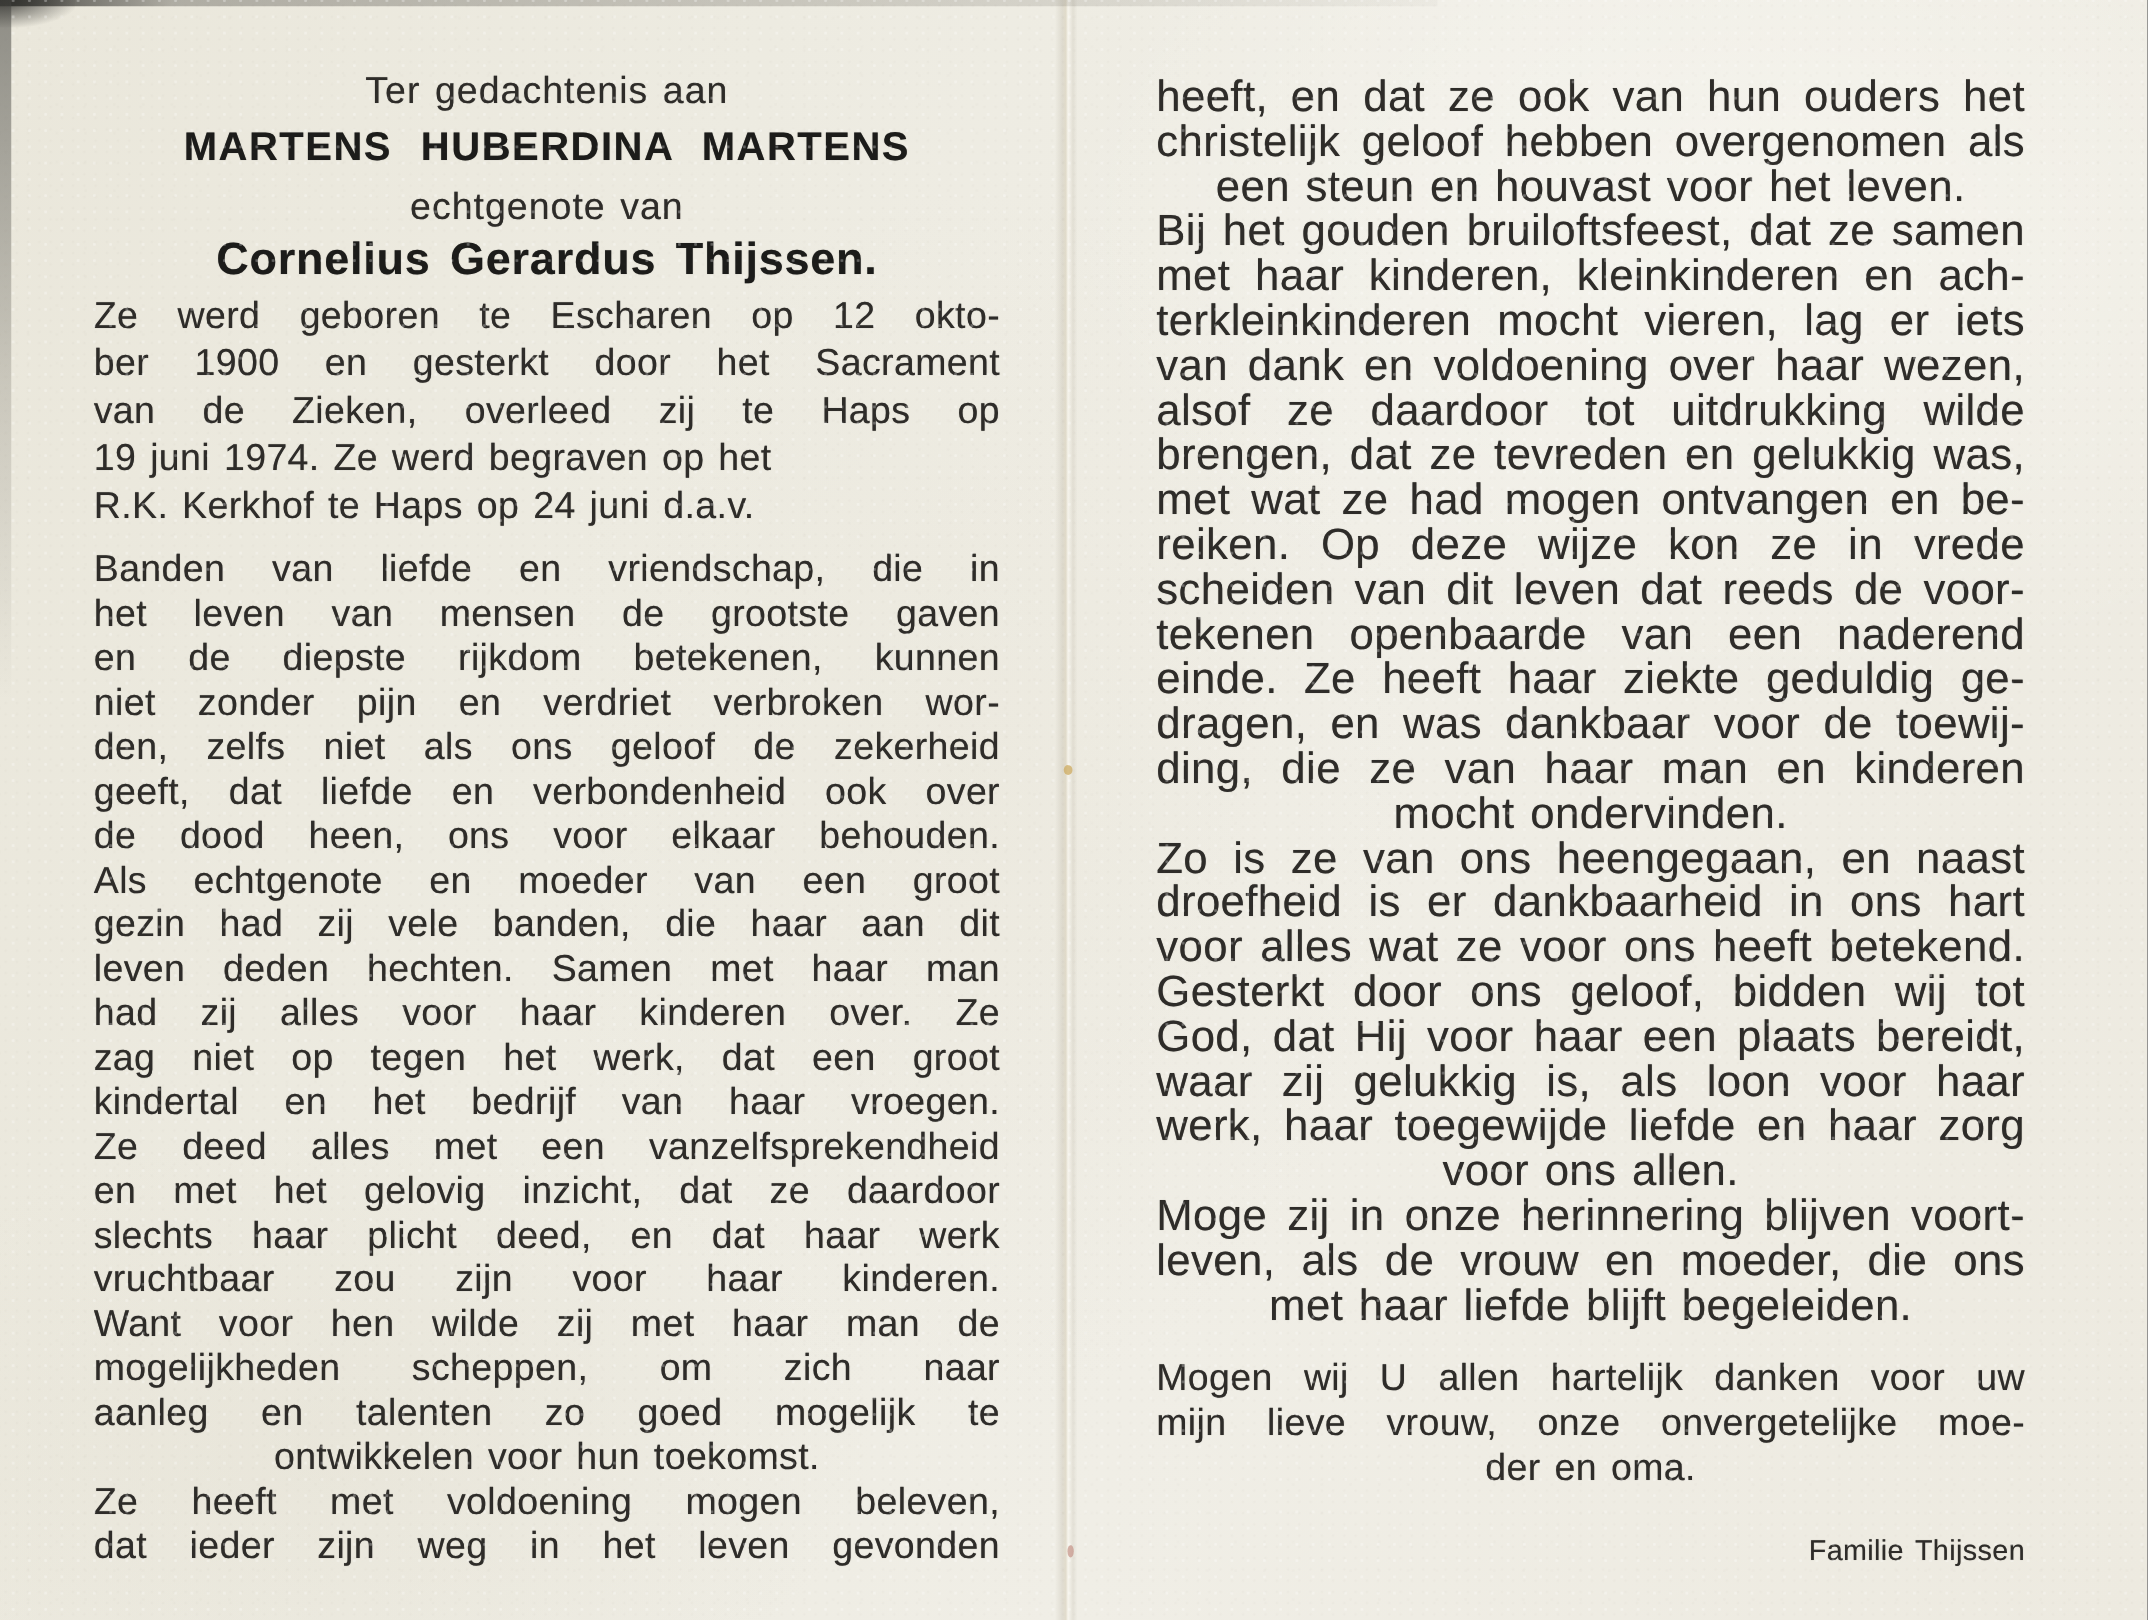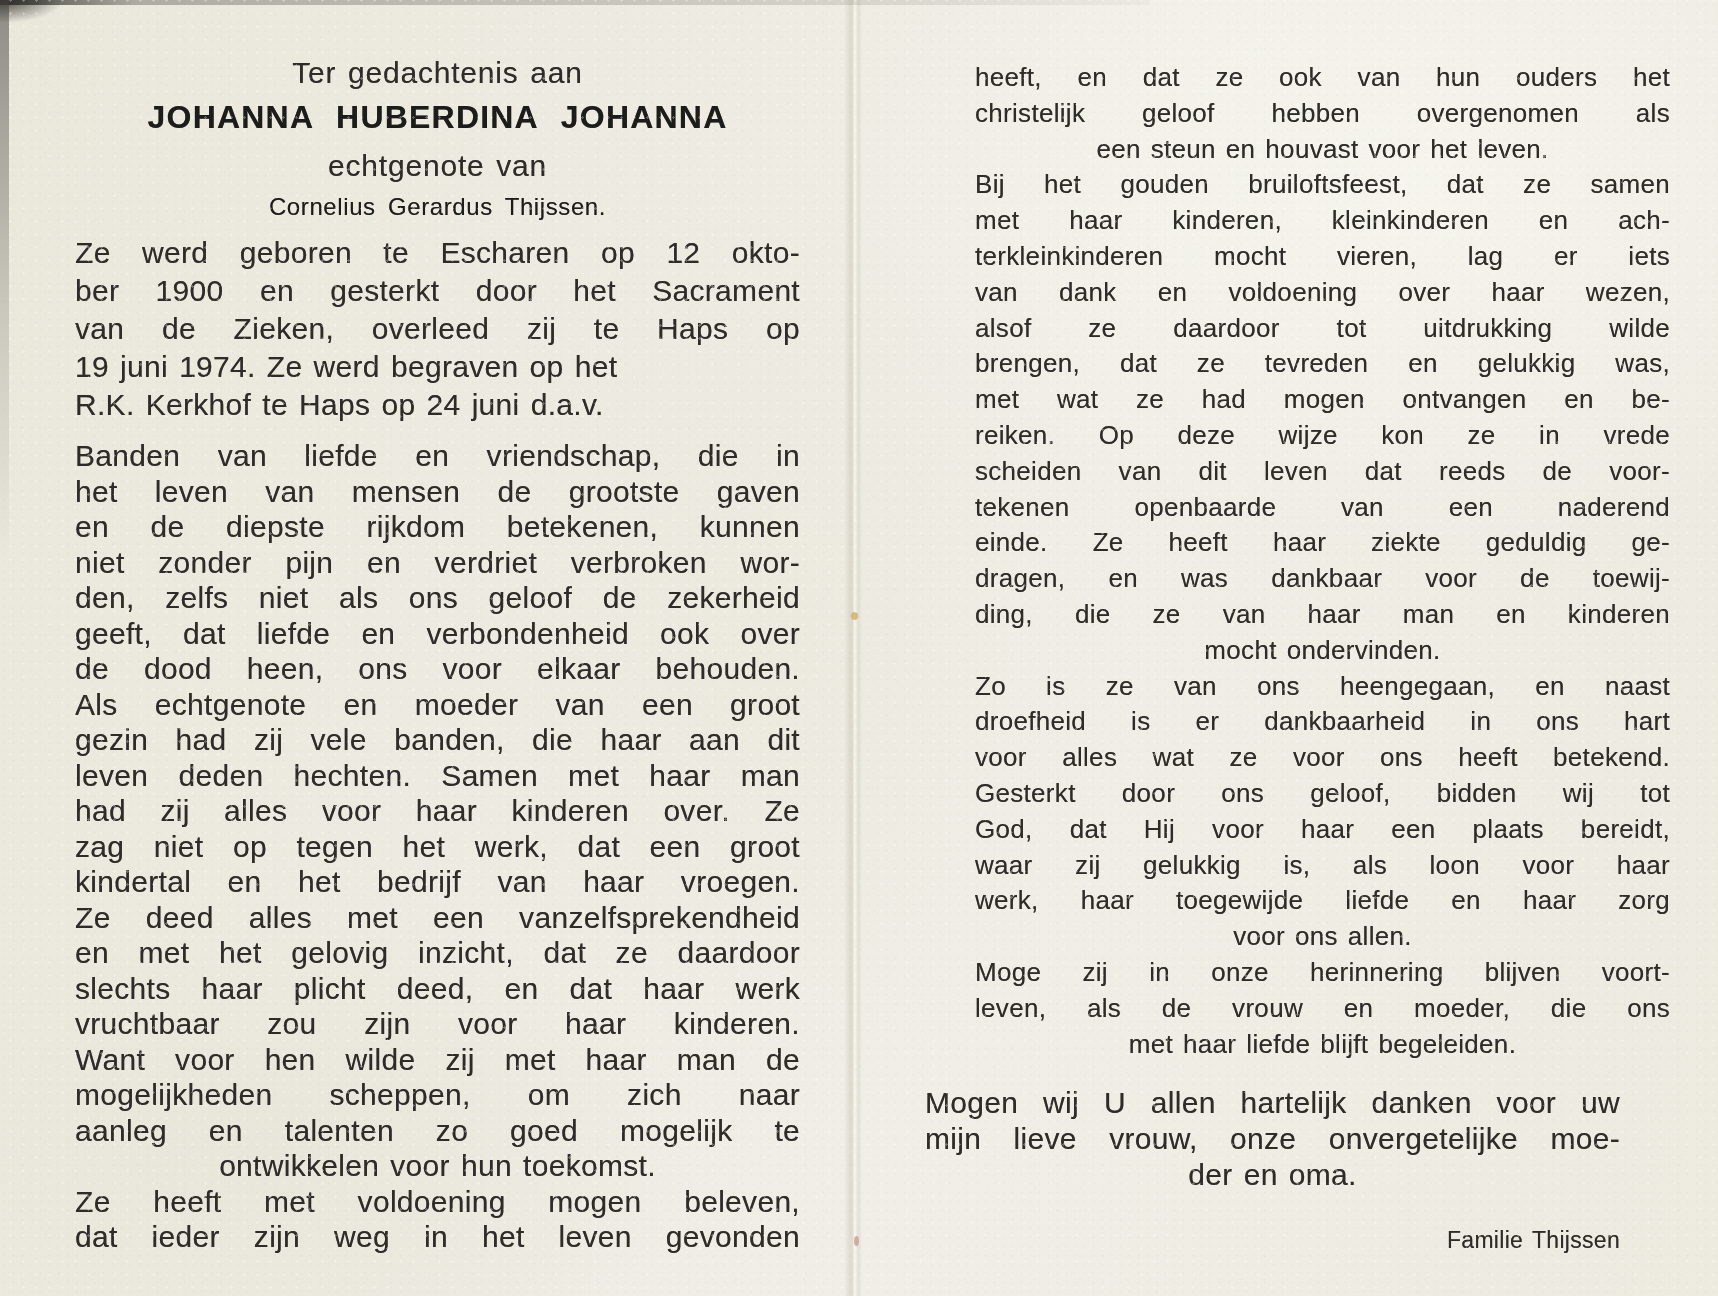--- a/index.html
+++ b/index.html
@@ -51,45 +51,45 @@
     border-radius: 50%; background: #c49387; opacity: .7; }
 
   
   .txt { letter-spacing: 0.3px; word-spacing: 2.5px;
     text-shadow: 0 0 0.6px rgba(45,43,40,0.55); }
   .headers { position: absolute; left: 75px; top: 56px; width: 725px; text-align: center; }
   .h-intro  { font-size: 30px; line-height: 34px; margin-bottom: 8px; letter-spacing: 0.8px; }
   .h-name   { font-size: 32px; line-height: 38px; margin-bottom: 12px; font-weight: 700;
               color: #1c1c1a; letter-spacing: 1.2px; word-spacing: 13px; }
   .h-rel    { font-size: 30px; line-height: 36px; margin-bottom: 4px; letter-spacing: 0.8px; }
-  .h-spouse { font-size: 24px; line-height: 37px; font-weight: 400; color: #1c1c1a;
+  .h-spouse { font-size: 36px; line-height: 37px; font-weight: 700; color: #1c1c1a;
               letter-spacing: 0.6px; word-spacing: 5px; }
 
   .para { position: absolute; }
   .vitals     { left: 75px;  top: 234px;  width: 725px; font-size: 30px; line-height: 38px; }
   .body-left  { left: 75px;  top: 438px;  width: 725px; font-size: 30px; line-height: 35.5px; }
-  .body-right { left: 975px; top: 60px;   width: 695px; font-size: 26px; line-height: 35.8px; }
+  .body-right { left: 925px; top: 60px;   width: 695px; font-size: 35px; line-height: 35.8px; }
   .thanks     { left: 925px; top: 1085px; width: 695px; font-size: 30px; line-height: 36px; }
   .signature  { position: absolute; left: 925px; top: 1222px; width: 695px;
                 font-size: 23px; line-height: 36px; text-align: right; }
 
   .tl.j { text-align: justify; text-align-last: justify; }
   .tl.l { text-align: center; }
   .tl.c { text-align: left; }
   .vitals .tl.c { padding-right: 85px; }
 </style>
 </head>
 <body>
 
 <div id="canvas">
 
   <section class="left-page">
     <div class="headers txt">
       <div class="h-intro">Ter gedachtenis aan</div>
-      <div class="h-name">JOHANNA HUBERDINA JOHANNA</div>
+      <div class="h-name">MARTENS HUBERDINA MARTENS</div>
       <div class="h-rel">echtgenote van</div>
       <div class="h-spouse">Cornelius Gerardus Thijssen.</div>
     </div>
     <div class="para vitals txt">
         <div class="tl j">Ze werd geboren te Escharen op 12 okto-</div>
         <div class="tl j">ber 1900 en gesterkt door het Sacrament</div>
         <div class="tl j">van de Zieken, overleed zij te Haps op</div>
         <div class="tl c">19 juni 1974. Ze werd begraven op het</div>
         <div class="tl c">R.K. Kerkhof te Haps op 24 juni d.a.v.</div>
       </div>

